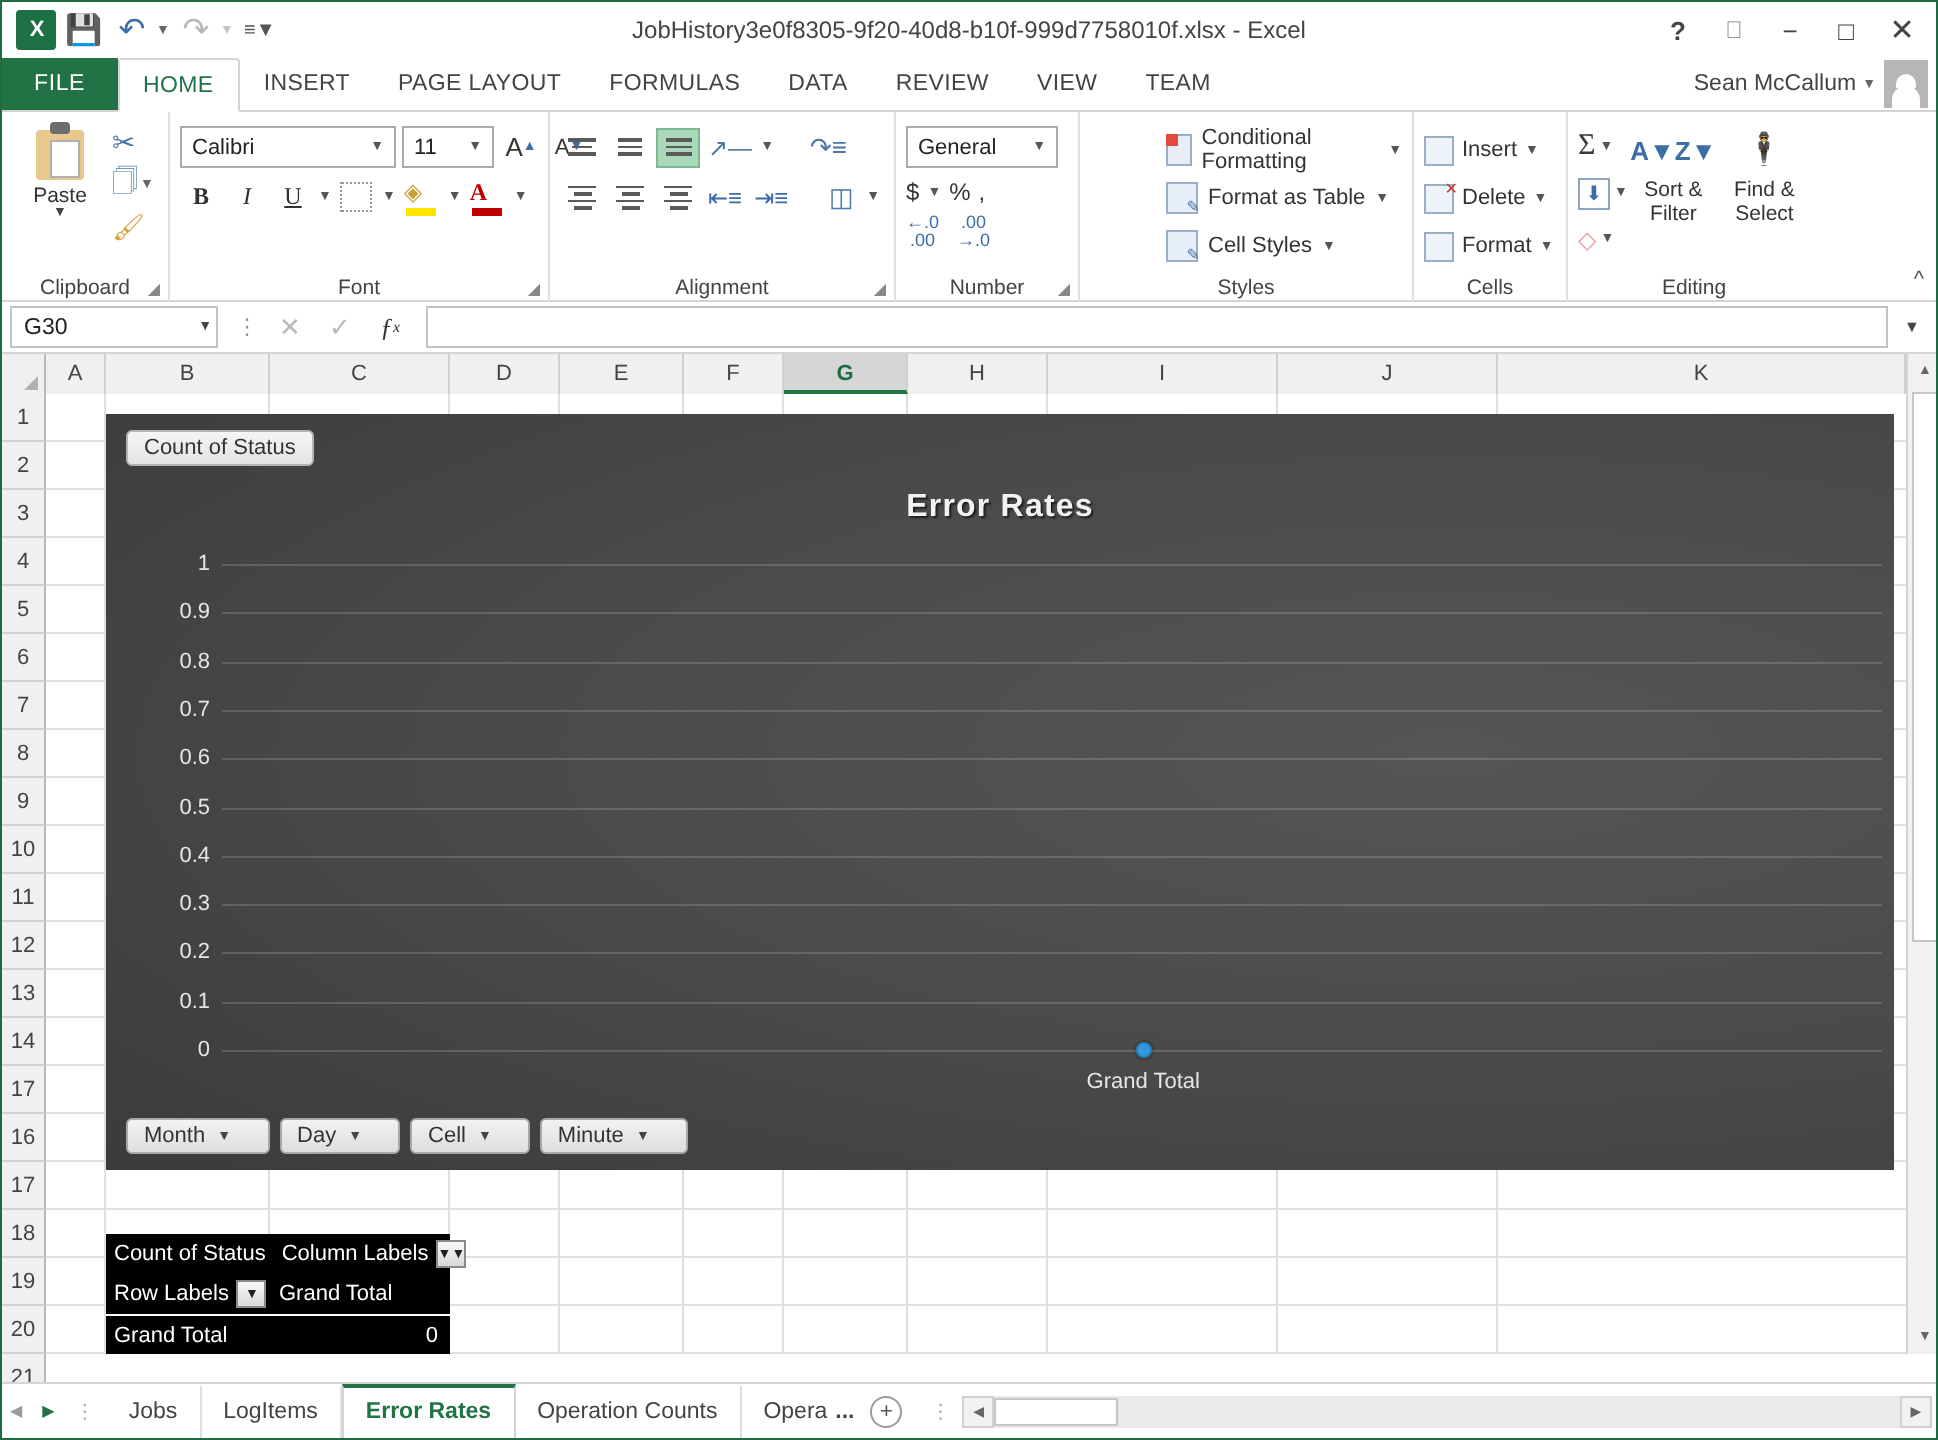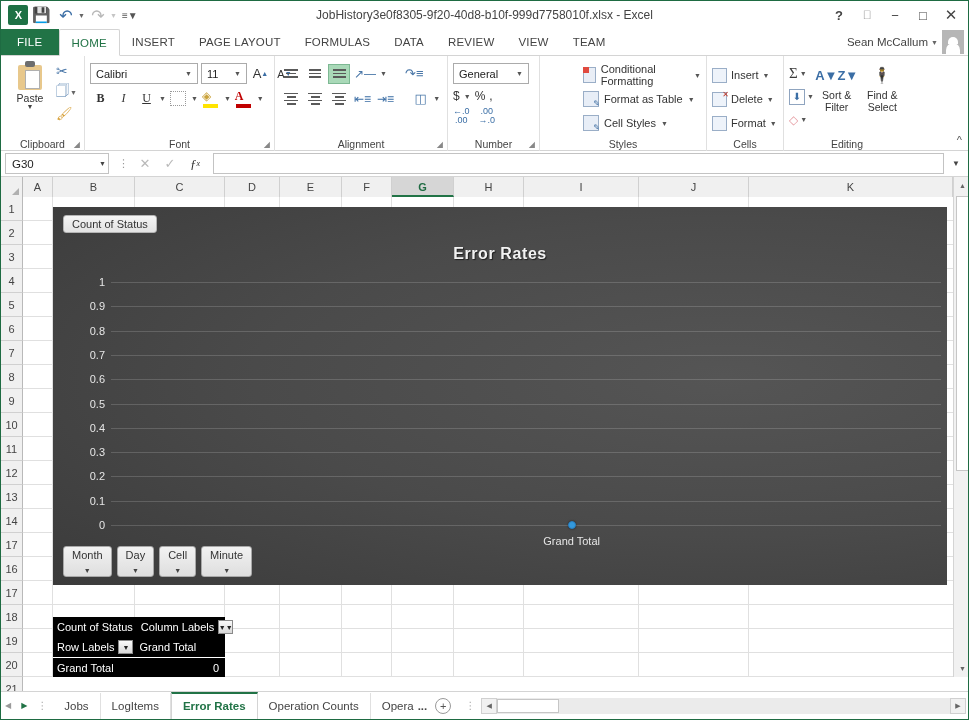--- a/index.html
+++ b/index.html
@@ -323,22 +323,21 @@
   }
   .slicers {
     position: absolute; left: 10px; bottom: 8px;
     display: flex; gap: 5px;
   }
   .slicer {
     background: linear-gradient(#f2f2f2, #dedede);
     border: 1px solid #a8a8a8; border-radius: 3px;
     font-size: 11px; color: #333;
     display: flex; align-items: center; gap: 6px;
-    padding: 2px 8px 2px 8px;
-    flex-direction: column;
+    padding: 2px 18px 2px 8px;
   }
   .slicer .cr { font-size: 7px; color: #444; }
 
   
   .pivot {
     position: absolute; left: 30px; top: 420px; width: 172px;
     background: #000; color: #fff; font-size: 11px;
   }
   .prow { display: flex; align-items: center; height: 20px; padding-left: 4px; }
   .prow.border-top { border-top: 1px solid #fff; }

